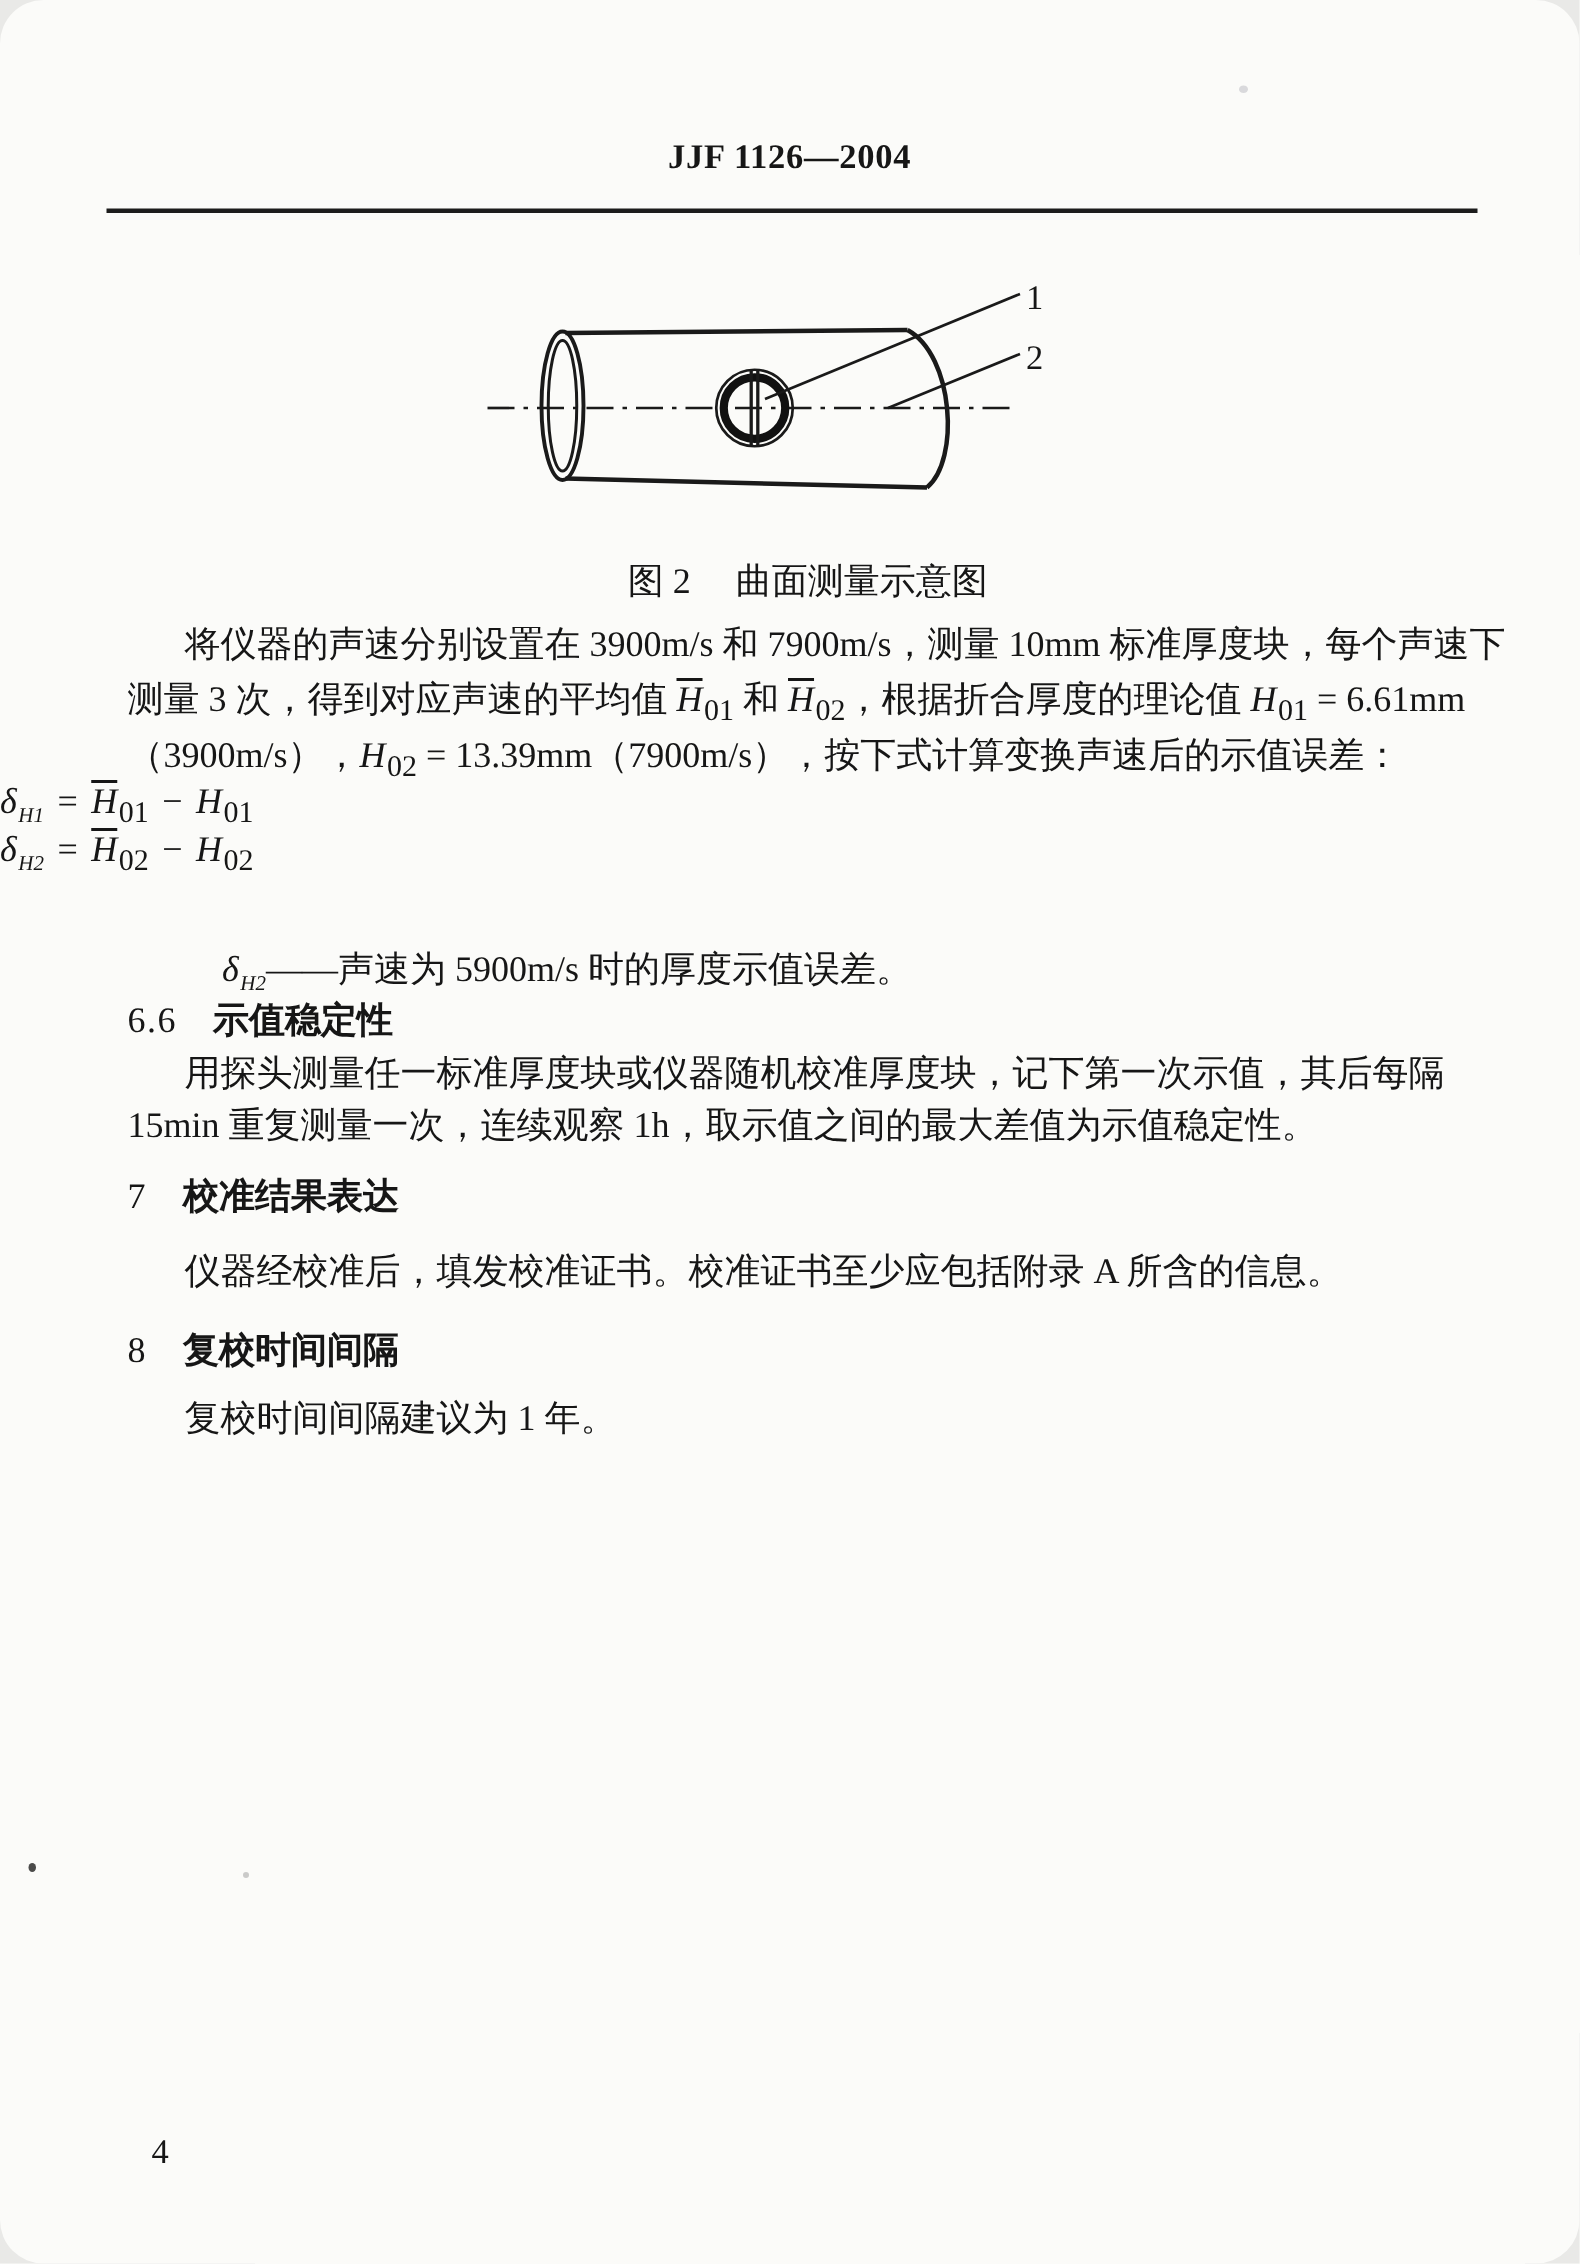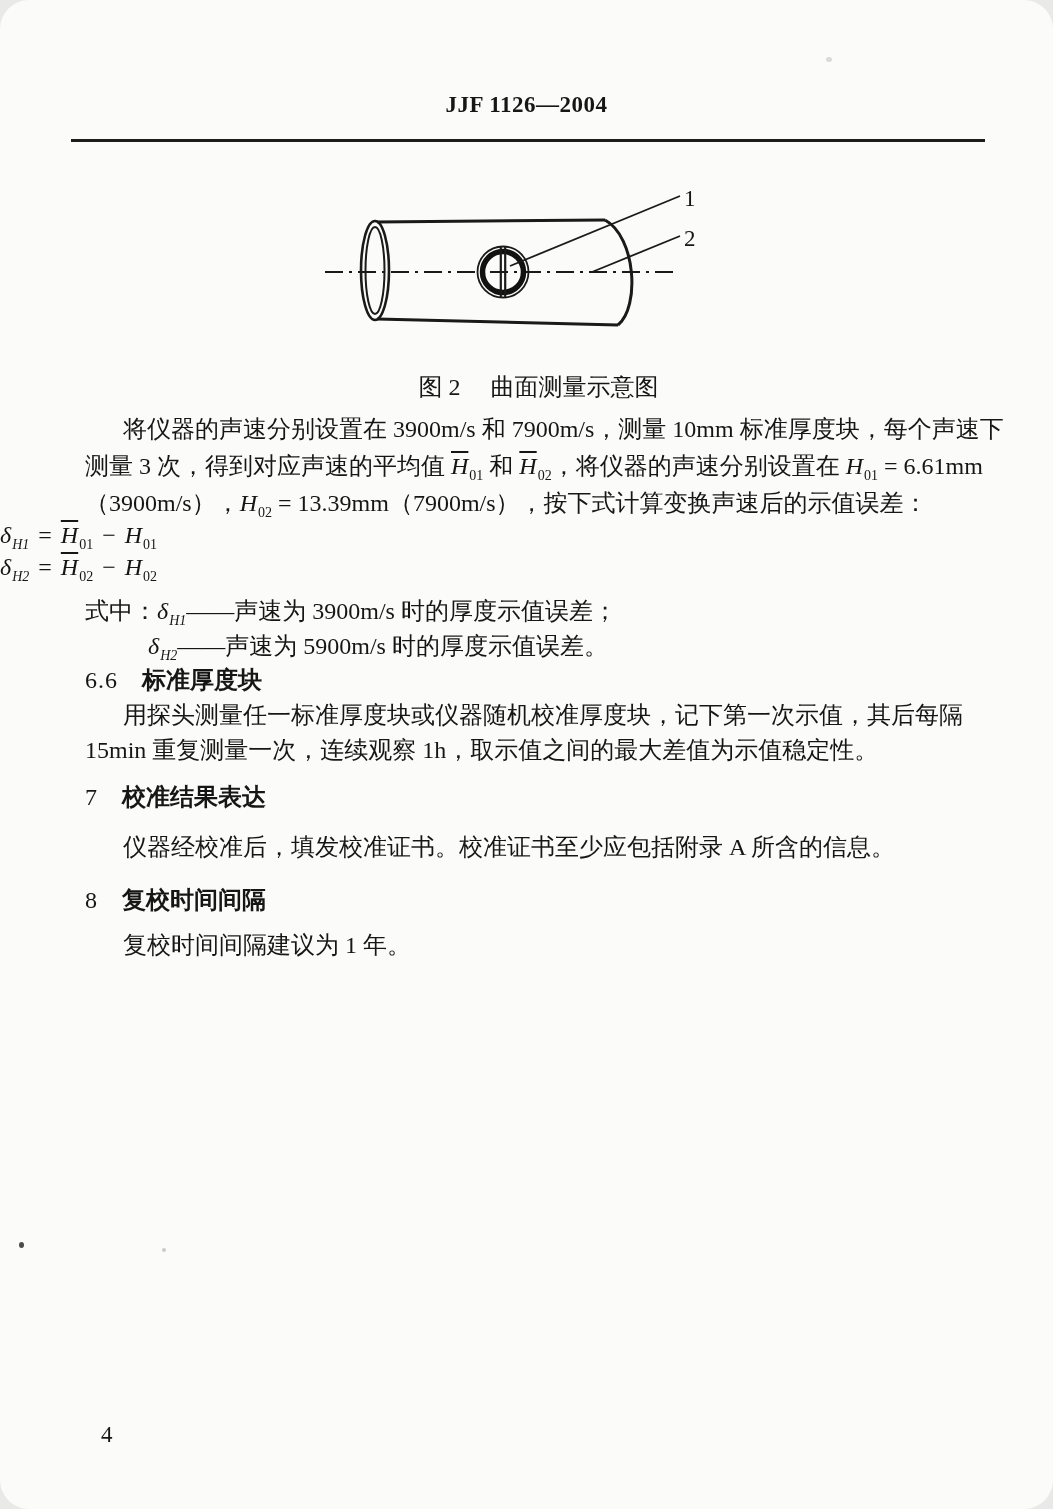--- a/index.html
+++ b/index.html
@@ -12,21 +12,21 @@
   .fig-svg{top:162px;left:318px;}
   .fig-caption{top:371px;left:12px;width:100%;text-align:center;font-size:24px;}
   .cap-title{margin-left:30px;}
   .bt{font-size:24px;height:32px;}
   .sec-head{font-size:24px;font-weight:700;}
   .sec-num{font-weight:400;margin-right:24px;letter-spacing:1px;}
   .eqline{left:0;width:1030px;font-size:24px;}
   .mi{font-style:italic;font-family:"Liberation Serif","DejaVu Serif",serif;}
   .ov{text-decoration:overline;}
   .sub-i{font-size:14px;font-style:italic;vertical-align:-6px;margin-left:1px;}
-  .sub-n{font-size:14px;font-style:normal;vertical-align:-6px;margin-left:1px;}
+  .sub-n{font-size:20px;font-style:normal;vertical-align:-6px;margin-left:1px;}
   .op{margin:0 9px;}
   .pgnum{font-size:23px;}
   .speck{position:absolute;border-radius:50%;}
   svg text{font-family:"Liberation Serif","DejaVu Serif",serif;}
 </style>
 </head>
 <body>
 
 <div class="page">
 
@@ -55,43 +55,40 @@
     <text x="366" y="84" font-size="23" fill="#161616">2</text>
   </svg>
 
   <div class="abs fig-caption">
     <span>图 2</span><span class="cap-title">曲面测量示意图</span>
   </div>
 
   <div class="abs bt" style="top:413px;left:123px;">将仪器的声速分别设置在 3900m/s 和 7900m/s，测量 10mm 标准厚度块，每个声速下</div>
 
   <div class="abs bt" style="top:450px;left:85px;">
-    <span>测量 3 次，得到对应声速的平均值 </span><span class="mi ov">H</span><span class="sub-n">01</span><span> 和 </span><span class="mi ov">H</span><span class="sub-n">02</span><span>，将仪器的声速分别设置在 </span><span class="mi">H</span><span class="sub-n">01</span><span> = 6.61mm</span>
+    <span>测量 3 次，得到对应声速的平均值 </span><span class="mi ov">H</span><span class="sub-n">01</span><span> 和 </span><span class="mi ov">H</span><span class="sub-n">02</span><span>，根据折合厚度的理论值 </span><span class="mi">H</span><span class="sub-n">01</span><span> = 6.61mm</span>
   </div>
 
   <div class="abs bt" style="top:487px;left:85px;">
     <span>（3900m/s），</span><span class="mi">H</span><span class="sub-n">02</span><span> = 13.39mm（7900m/s），按下式计算变换声速后的示值误差：</span>
   </div>
 
   <div class="abs eqline" style="top:522px;">
     <span class="mi">δ</span><span class="sub-i">H1</span><span class="op">=</span><span class="mi ov">H</span><span class="sub-n">01</span><span class="op">−</span><span class="mi">H</span><span class="sub-n">01</span>
   </div>
   <div class="abs eqline" style="top:554px;">
     <span class="mi">δ</span><span class="sub-i">H2</span><span class="op">=</span><span class="mi ov">H</span><span class="sub-n">02</span><span class="op">−</span><span class="mi">H</span><span class="sub-n">02</span>
   </div>
 
-  <div class="abs bt" style="top:595px;left:85px;">
-    <span>式中：</span><span class="mi">δ</span><span class="sub-i">H1</span><span>——</span><span>声速为 3900m/s 时的厚度示值误差；</span>
-  </div>
   <div class="abs bt" style="top:630px;left:148px;">
     <span class="mi">δ</span><span class="sub-i">H2</span><span>——</span><span>声速为 5900m/s 时的厚度示值误差。</span>
   </div>
 
   <div class="abs sec-head" style="top:664px;left:85px;">
-    <span class="sec-num">6.6</span><span>标准厚度块</span>
+    <span class="sec-num">6.6</span><span>示值稳定性</span>
   </div>
   <div class="abs bt" style="top:699px;left:123px;">用探头测量任一标准厚度块或仪器随机校准厚度块，记下第一次示值，其后每隔</div>
   <div class="abs bt" style="top:734px;left:85px;">15min 重复测量一次，连续观察 1h，取示值之间的最大差值为示值稳定性。</div>
 
   <div class="abs sec-head" style="top:781px;left:85px;">
     <span class="sec-num">7</span><span>校准结果表达</span>
   </div>
   <div class="abs bt" style="top:831px;left:123px;">仪器经校准后，填发校准证书。校准证书至少应包括附录 A 所含的信息。</div>
 
   <div class="abs sec-head" style="top:884px;left:85px;">

